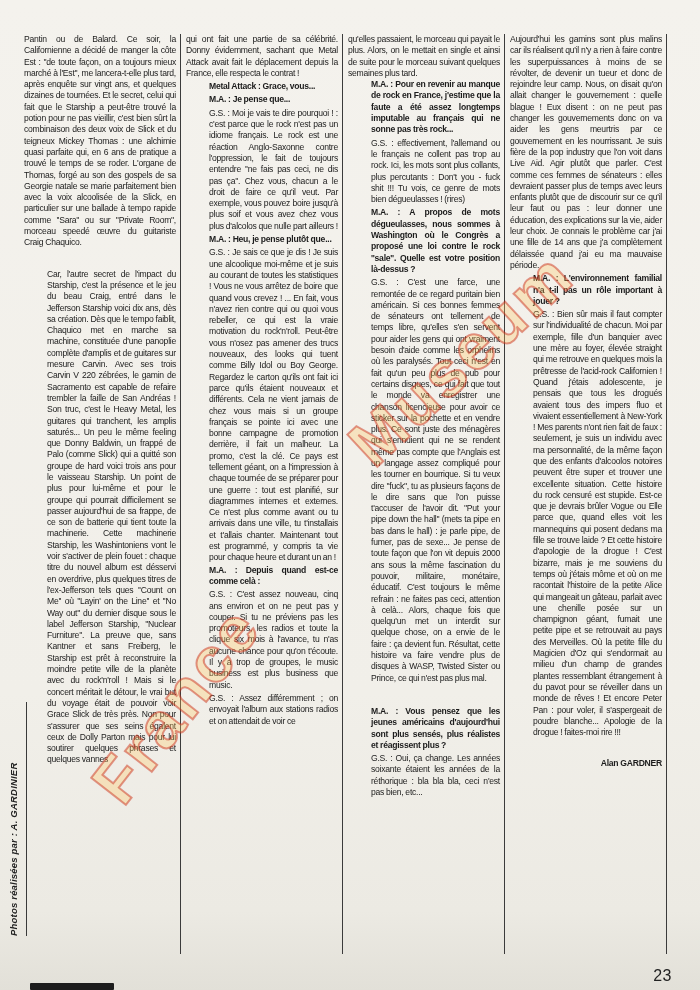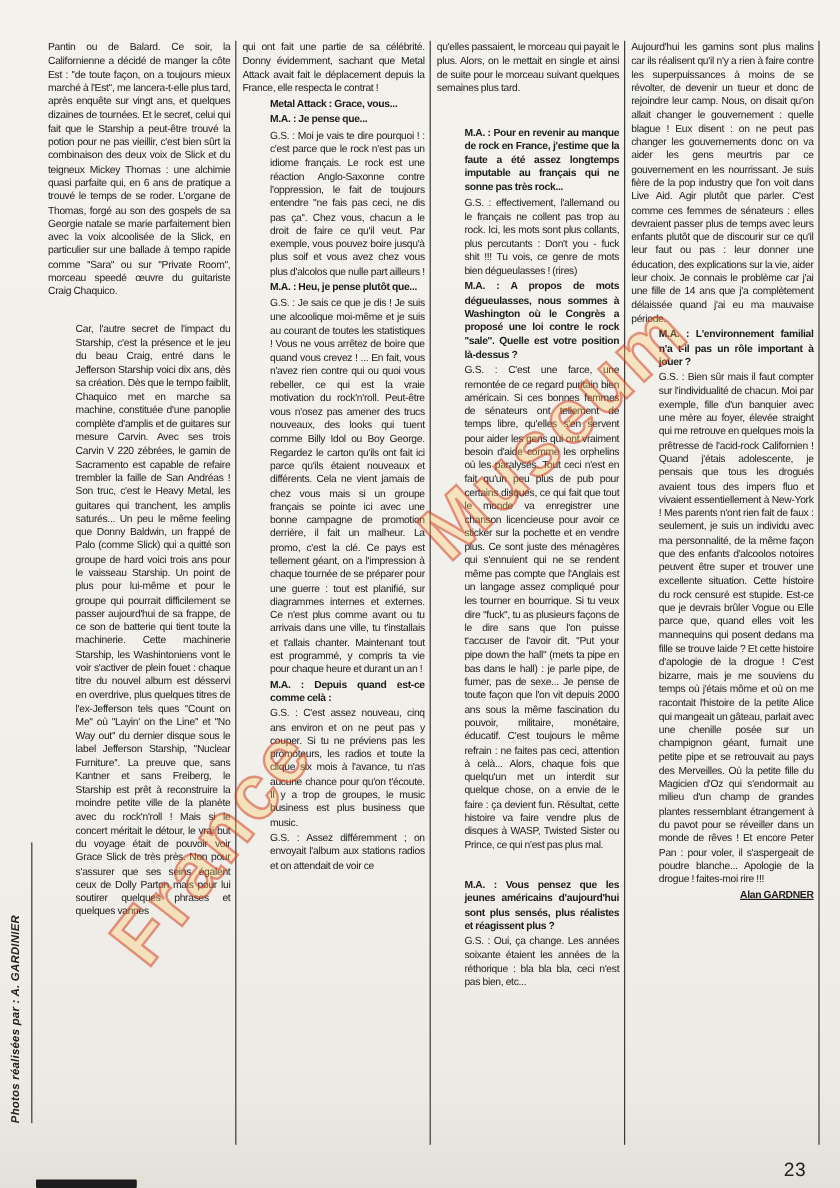--- a/index.html
+++ b/index.html
@@ -3,21 +3,21 @@
 <meta charset="utf-8">
 <style>
   html,body{margin:0;padding:0;}
   body{width:700px;height:990px;font-family:"Liberation Sans",sans-serif;}
   .page{
     position:relative;width:700px;height:990px;overflow:hidden;
     background:linear-gradient(180deg,#f4f2ed 0%,#f1efe9 70%,#eceae3 92%,#e2e0d8 100%);
     color:#1a1a1a;
   }
   .columns{
-    position:absolute;left:40px;top:34px;display:flex;align-items:flex-end;
+    position:absolute;left:24px;top:34px;display:flex;align-items:flex-end;
   }
   .col{
     width:152px;padding-right:4px;margin-right:5px;border-right:1px solid #3b3b3b;
     height:920px;overflow:hidden;
   }
   .col:last-child{margin-right:0;}
   .blk{
     font-size:8.6px;line-height:11.3px;letter-spacing:-0.25px;word-spacing:-0.2px;
     text-align:justify;color:#1c1c1c;
   }
@@ -63,31 +63,31 @@
         <div class="blk bold">M.A. : Je pense que...</div>
         <div class="blk">G.S. : Moi je vais te dire pourquoi ! : c'est parce que le rock n'est pas un idiome français. Le rock est une réaction Anglo-Saxonne contre l'oppression, le fait de toujours entendre ''ne fais pas ceci, ne dis pas ça''. Chez vous, chacun a le droit de faire ce qu'il veut. Par exemple, vous pouvez boire jusqu'à plus soif et vous avez chez vous plus d'alcolos que nulle part ailleurs !</div>
         <div class="blk bold">M.A. : Heu, je pense plutôt que...</div>
         <div class="blk">G.S. : Je sais ce que je dis ! Je suis une alcoolique moi-même et je suis au courant de toutes les statistiques ! Vous ne vous arrêtez de boire que quand vous crevez ! ... En fait, vous n'avez rien contre qui ou quoi vous rebeller, ce qui est la vraie motivation du rock'n'roll. Peut-être vous n'osez pas amener des trucs nouveaux, des looks qui tuent comme Billy Idol ou Boy George. Regardez le carton qu'ils ont fait ici parce qu'ils étaient nouveaux et différents. Cela ne vient jamais de chez vous mais si un groupe français se pointe ici avec une bonne campagne de promotion derrière, il fait un malheur. La promo, c'est la clé. Ce pays est tellement géant, on a l'impression à chaque tournée de se préparer pour une guerre : tout est planifié, sur diagrammes internes et externes. Ce n'est plus comme avant ou tu arrivais dans une ville, tu t'installais et t'allais chanter. Maintenant tout est programmé, y compris ta vie pour chaque heure et durant un an !</div>
         <div class="blk bold" style="margin-top: 1px;">M.A. : Depuis quand est-ce comme celà :</div>
         <div class="blk">G.S. : C'est assez nouveau, cinq ans environ et on ne peut pas y couper. Si tu ne préviens pas les promoteurs, les radios et toute la clique six mois à l'avance, tu n'as aucune chance pour qu'on t'écoute. Il y a trop de groupes, le music business est plus business que music.</div>
         <div class="blk">G.S. : Assez différemment ; on envoyait l'album aux stations radios et on attendait de voir ce</div>
       </div>
       <div class="col">
         <div class="blk">qu'elles passaient, le morceau qui payait le plus. Alors, on le mettait en single et ainsi de suite pour le morceau suivant quelques semaines plus tard.</div>
-        <div class="blk bold" style="margin-top: 26px;">M.A. : Pour en revenir au manque de rock en France, j'estime que la faute a été assez longtemps imputable au français qui ne sonne pas très rock...</div>
+        <div class="blk bold" style="margin-top: 0;">M.A. : Pour en revenir au manque de rock en France, j'estime que la faute a été assez longtemps imputable au français qui ne sonne pas très rock...</div>
         <div class="blk">G.S. : effectivement, l'allemand ou le français ne collent pas trop au rock. Ici, les mots sont plus collants, plus percutants : Don't you - fuck shit !!! Tu vois, ce genre de mots bien dégueulasses ! (rires)</div>
         <div class="blk bold" style="">M.A. : A propos de mots dégueulasses, nous sommes à Washington où le Congrès a proposé une loi contre le rock ''sale''. Quelle est votre position là-dessus ?</div>
         <div class="blk">G.S. : C'est une farce, une remontée de ce regard puritain bien américain. Si ces bonnes femmes de sénateurs ont tellement de temps libre, qu'elles s'en servent pour aider les gens qui ont vraiment besoin d'aide comme les orphelins où les paralysés. Tout ceci n'est en fait qu'un peu plus de pub pour certains disques, ce qui fait que tout le monde va enregistrer une chanson licencieuse pour avoir ce sticker sur la pochette et en vendre plus. Ce sont juste des ménagères qui s'ennuient qui ne se rendent même pas compte que l'Anglais est un langage assez compliqué pour les tourner en bourrique. Si tu veux dire ''fuck'', tu as plusieurs façons de le dire sans que l'on puisse t'accuser de l'avoir dit. ''Put your pipe down the hall'' (mets ta pipe en bas dans le hall) : je parle pipe, de fumer, pas de sexe... Je pense de toute façon que l'on vit depuis 2000 ans sous la même fascination du pouvoir, militaire, monétaire, éducatif. C'est toujours le même refrain : ne faites pas ceci, attention à celà... Alors, chaque fois que quelqu'un met un interdit sur quelque chose, on a envie de le faire : ça devient fun. Résultat, cette histoire va faire vendre plus de disques à WASP, Twisted Sister ou Prince, ce qui n'est pas plus mal.</div>
         <div class="blk bold" style="margin-top: 22px;">M.A. : Vous pensez que les jeunes américains d'aujourd'hui sont plus sensés, plus réalistes et réagissent plus ?</div>
         <div class="blk">G.S. : Oui, ça change. Les années soixante étaient les années de la réthorique : bla bla bla, ceci n'est pas bien, etc...</div>
       </div>
       <div class="col">
         <div class="blk">Aujourd'hui les gamins sont plus malins car ils réalisent qu'il n'y a rien à faire contre les superpuissances à moins de se révolter, de devenir un tueur et donc de rejoindre leur camp. Nous, on disait qu'on allait changer le gouvernement : quelle blague ! Eux disent : on ne peut pas changer les gouvernements donc on va aider les gens meurtris par ce gouvernement en les nourrissant. Je suis fière de la pop industry que l'on voit dans Live Aid. Agir plutôt que parler. C'est comme ces femmes de sénateurs : elles devraient passer plus de temps avec leurs enfants plutôt que de discourir sur ce qu'il leur faut ou pas : leur donner une éducation, des explications sur la vie, aider leur choix. Je connais le problème car j'ai une fille de 14 ans que j'a complètement délaissée quand j'ai eu ma mauvaise période.</div>
         <div class="blk bold" style="">M.A. : L'environnement familial n'a t-il pas un rôle important à jouer ?</div>
         <div class="blk">G.S. : Bien sûr mais il faut compter sur l'individualité de chacun. Moi par exemple, fille d'un banquier avec une mère au foyer, élevée straight qui me retrouve en quelques mois la prêtresse de l'acid-rock Californien ! Quand j'étais adolescente, je pensais que tous les drogués avaient tous des impers fluo et vivaient essentiellement à New-York ! Mes parents n'ont rien fait de faux : seulement, je suis un individu avec ma personnalité, de la même façon que des enfants d'alcoolos notoires peuvent être super et trouver une excellente situation. Cette histoire du rock censuré est stupide. Est-ce que je devrais brûler Vogue ou Elle parce que, quand elles voit les mannequins qui posent dedans ma fille se trouve laide ? Et cette histoire d'apologie de la drogue ! C'est bizarre, mais je me souviens du temps où j'étais môme et où on me racontait l'histoire de la petite Alice qui mangeait un gâteau, parlait avec une chenille posée sur un champignon géant, fumait une petite pipe et se retrouvait au pays des Merveilles. Où la petite fille du Magicien d'Oz qui s'endormait au milieu d'un champ de grandes plantes ressemblant étrangement à du pavot pour se réveiller dans un monde de rêves ! Et encore Peter Pan : pour voler, il s'aspergeait de poudre blanche... Apologie de la drogue ! faites-moi rire !!!</div>
-        <div class="blk bold" style="margin-top: 2px; text-align: right; text-decoration: underline;">Alan GARDNER</div>
+        <div class="blk bold" style="margin-top: 20px; text-align: right;">Alan GARDNER</div>
       </div>
     </div>
   <div class="wm wm1">France</div>
   <div class="wm wm2">Museum</div>
   <div class="pageno">23</div>
   <div class="ink-mark"></div>
 </div>
 
 </body></html>

